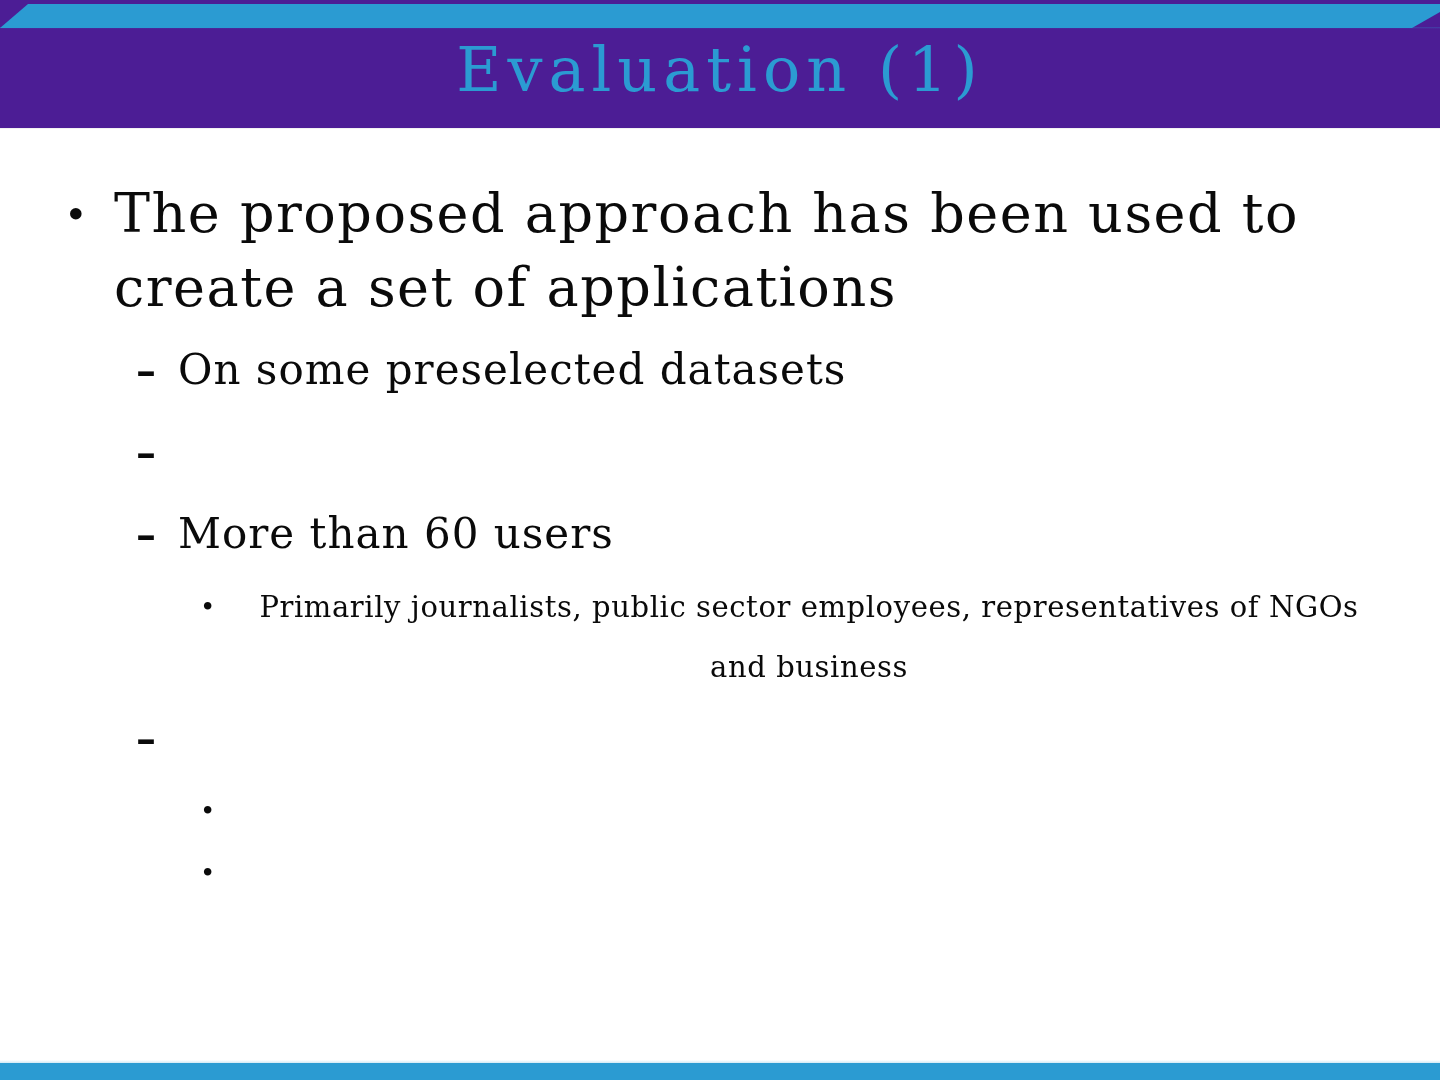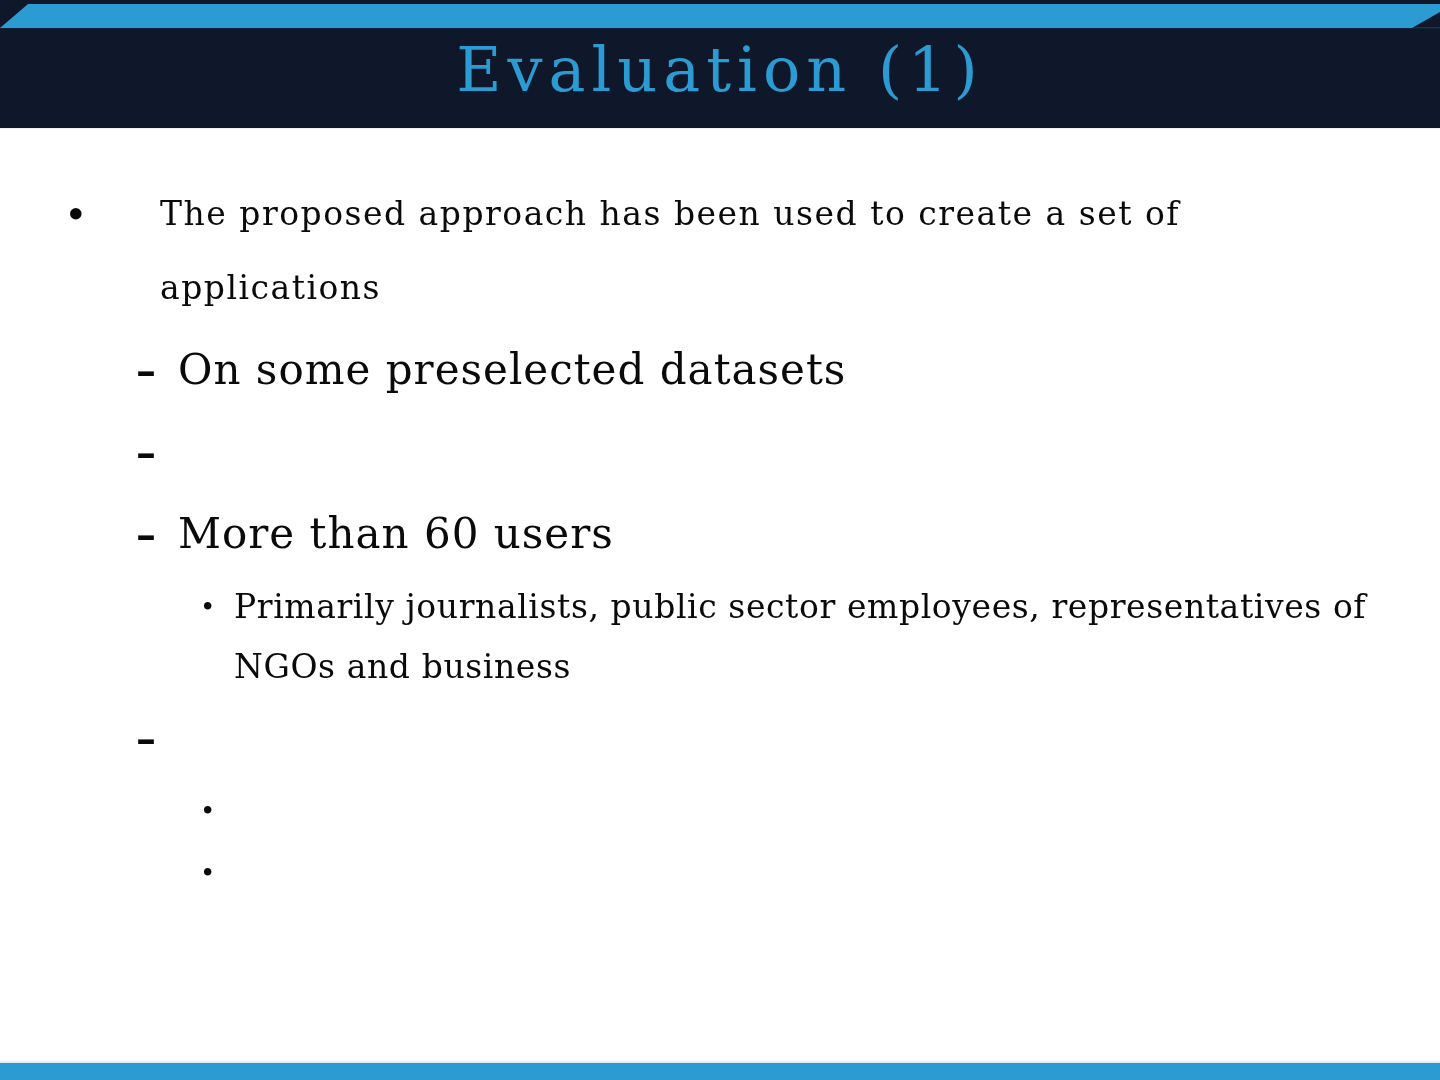--- a/index.html
+++ b/index.html
@@ -15,21 +15,21 @@
     position: relative;
   }
 
   
   .slide-header {
     position: absolute;
     left: 0;
     top: 0;
     width: 1440px;
     height: 129px;
-    background: #0f172a;
+    background: #4c1d95;
     border-bottom: 1px solid #f1f1f2;
     box-sizing: border-box;
     text-decoration: underline;
   }
 
   
   .top-band {
     position: absolute;
     left: 0;
     top: 4px;
@@ -86,25 +86,24 @@
     margin-bottom: 6px;
   }
   .lvl1 .marker {
     width: 50px;
     flex: 0 0 50px;
     font-size: 40px;
     line-height: 74px;
     text-align: left;
   }
   .lvl1 .text {
-    font-size: 33px;
+    font-size: 54px;
     line-height: 74px;
     letter-spacing: 1.5px;
     max-width: 1230px;
-    margin-left: 46px;
   }
 
   
   .lvl2 {
     padding-left: 96px;
     margin-bottom: 4px;
   }
   .lvl2 .marker {
     width: 42px;
     flex: 0 0 42px;
@@ -125,24 +124,25 @@
     margin-bottom: 2px;
   }
   .lvl3 .marker {
     width: 34px;
     flex: 0 0 34px;
     font-size: 26px;
     line-height: 60px;
     text-align: left;
   }
   .lvl3 .text {
-    font-size: 33px;
+    font-size: 29px;
     line-height: 60px;
     letter-spacing: 0.6px;
     max-width: 1150px;
+    text-align: center;
   }
 
   
   .footer-band {
     position: absolute;
     left: 0;
     bottom: 0;
     width: 1440px;
     height: 17px;
     background: #2b9bd2;

